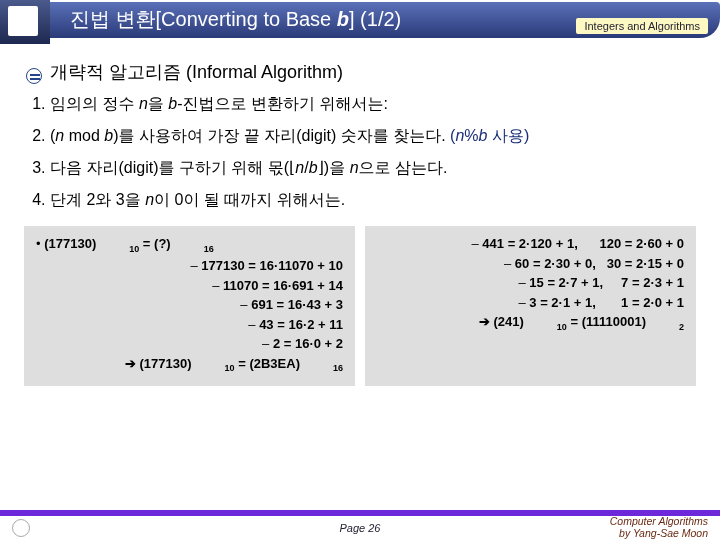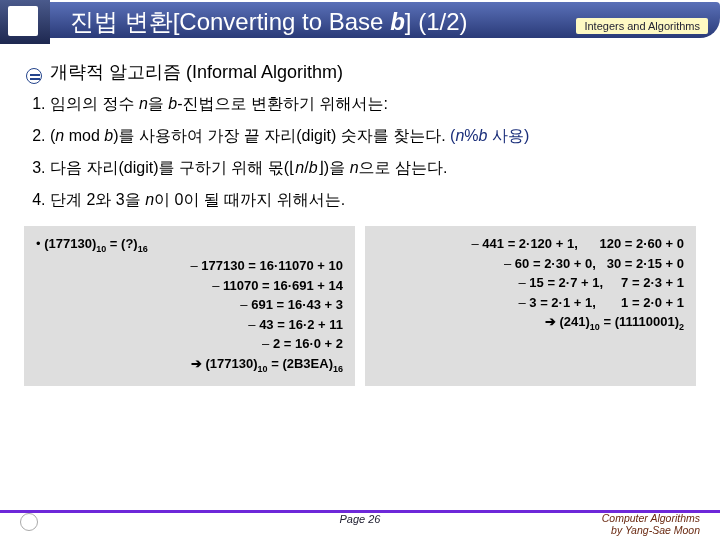--- a/index.html
+++ b/index.html
@@ -32,21 +32,21 @@
   .titlebar {
     flex: 1;
     height: 36px;
     background: linear-gradient(#5a70b8,#2a3a78);
     border-bottom-right-radius: 20px;
     border-top-right-radius: 4px;
     margin-top: 2px;
     position: relative;
   }
   .titlebar-text {
-    color:#fff; font-size: 24px; font-weight: 400;
+    color:#fff; font-size: 20px; font-weight: 400;
     padding: 4px 4px 0 20px;
   }
   .titlebar-text .ital { font-style: italic; font-weight: 700; }
   .module-label {
     position: absolute; right: 12px; top: 18px;
     font-size: 11px; color:#223; background:#fef9c3;
     padding: 2px 8px; border-radius: 2px;
   }
   .content { padding: 10px 20px 0 20px; }
   .section-title {
@@ -65,30 +65,30 @@
   ol.steps li { margin: 8px 0; line-height: 1.5; font-size: 16px; }
   .i { font-style: italic; }
   .paren { color:#1a2e7a; }
   .examples {
     display:flex; gap:10px; margin: 6px 4px 0 4px;
   }
   .ex {
     flex:1; background:#dedede; padding:8px 12px 10px 12px;
     font-size: 13px; line-height:1.5;
   }
-  .ex sub { font-size: 9px; }
+  .ex sub { font-size: 9px; padding-left: 33px; }
   .ex .row { margin-left: 0; }
   .ex .sub { margin-left: 24px; text-align: right; }
   .ex .arrow::before { content:"➔ "; font-weight:bold; }
   .ex .dash::before { content:"– "; }
   .footer {
     position:absolute; left:0; bottom:0; width:100%; height:30px;
-    border-top:3px solid #6d28d9;
-    display:flex; align-items:flex-start; justify-content:space-between;
-    padding: 0 20px; font-size: 11px;
+    border-top:6px solid #6d28d9;
+    display:flex; align-items:center; justify-content:space-between;
+    padding: 0 12px; font-size: 11px;
   }
   .footer .center { position:absolute; left:50%; transform:translateX(-50%); font-style:italic; color:#223;}
   .footer .right { text-align:right; font-style:italic; color:#6a2a12; line-height:1.1; font-size:10.5px;}
   .footer .seal {
     width:18px; height:18px; border:1px solid #aaa; border-radius:50%;
     display:inline-block; vertical-align:middle; margin-right:6px;
   }
   b { font-weight:bold; }
 </style>
 </head>

